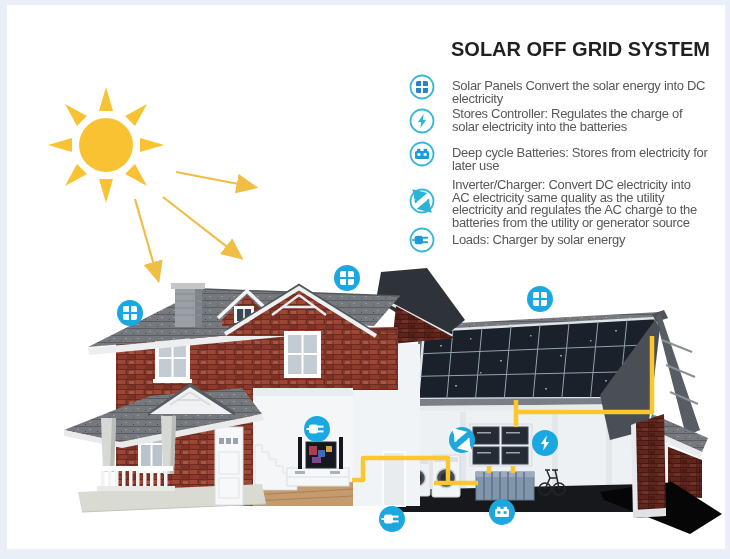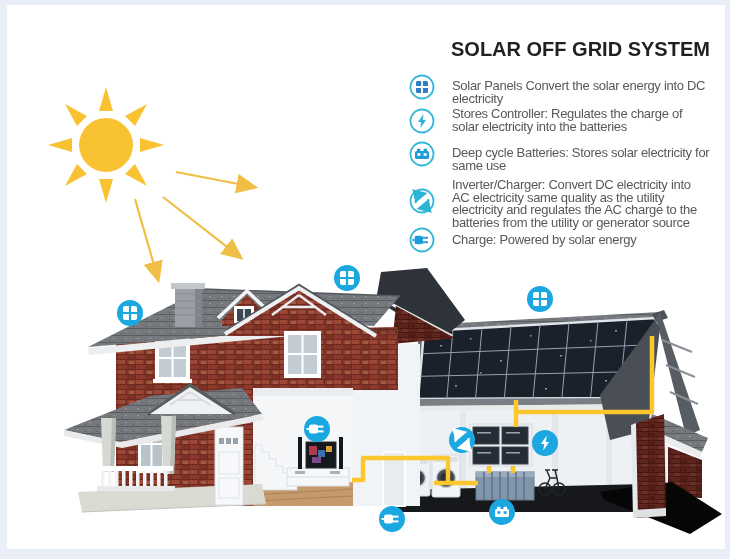--- a/index.html
+++ b/index.html
@@ -431,21 +431,21 @@
 <div class="title">SOLAR OFF GRID SYSTEM</div>
 
 <div class="legend">
   <div class="lg-row r1">
     <div class="lg-text">Solar Panels Convert the solar energy into DC electricity</div>
   </div>
   <div class="lg-row r2">
     <div class="lg-text">Stores Controller: Regulates the charge of solar electricity into the batteries</div>
   </div>
   <div class="lg-row r3">
-    <div class="lg-text">Deep cycle Batteries: Stores solar electricity for same use</div>
+    <div class="lg-text">Deep cycle Batteries: Stores from electricity for later use</div>
   </div>
   <div class="lg-row r4">
     <div class="lg-text">Inverter/Charger: Convert DC electricity into AC electricity same quality as the utility electricity and regulates the AC charge to the batteries from the utility or generator source</div>
   </div>
   <div class="lg-row r5">
-    <div class="lg-text">Charge: Powered by solar energy</div>
+    <div class="lg-text">Loads: Charger by solar energy</div>
   </div>
 </div>
 
 </body></html>

